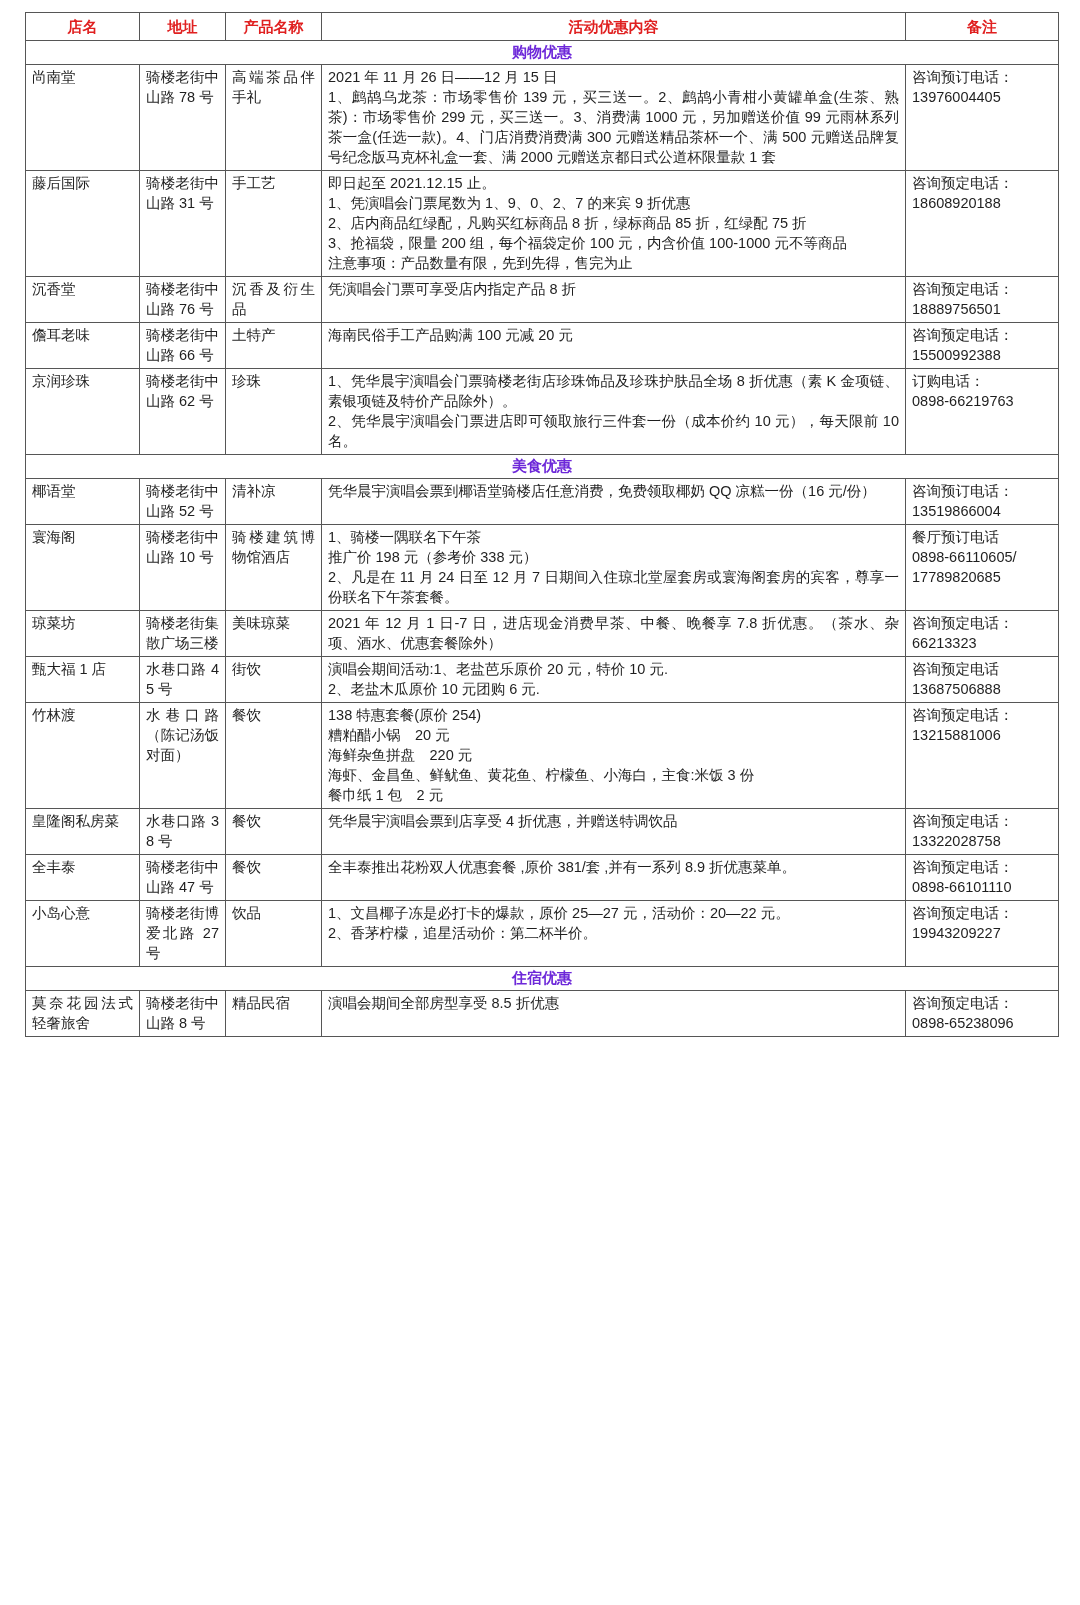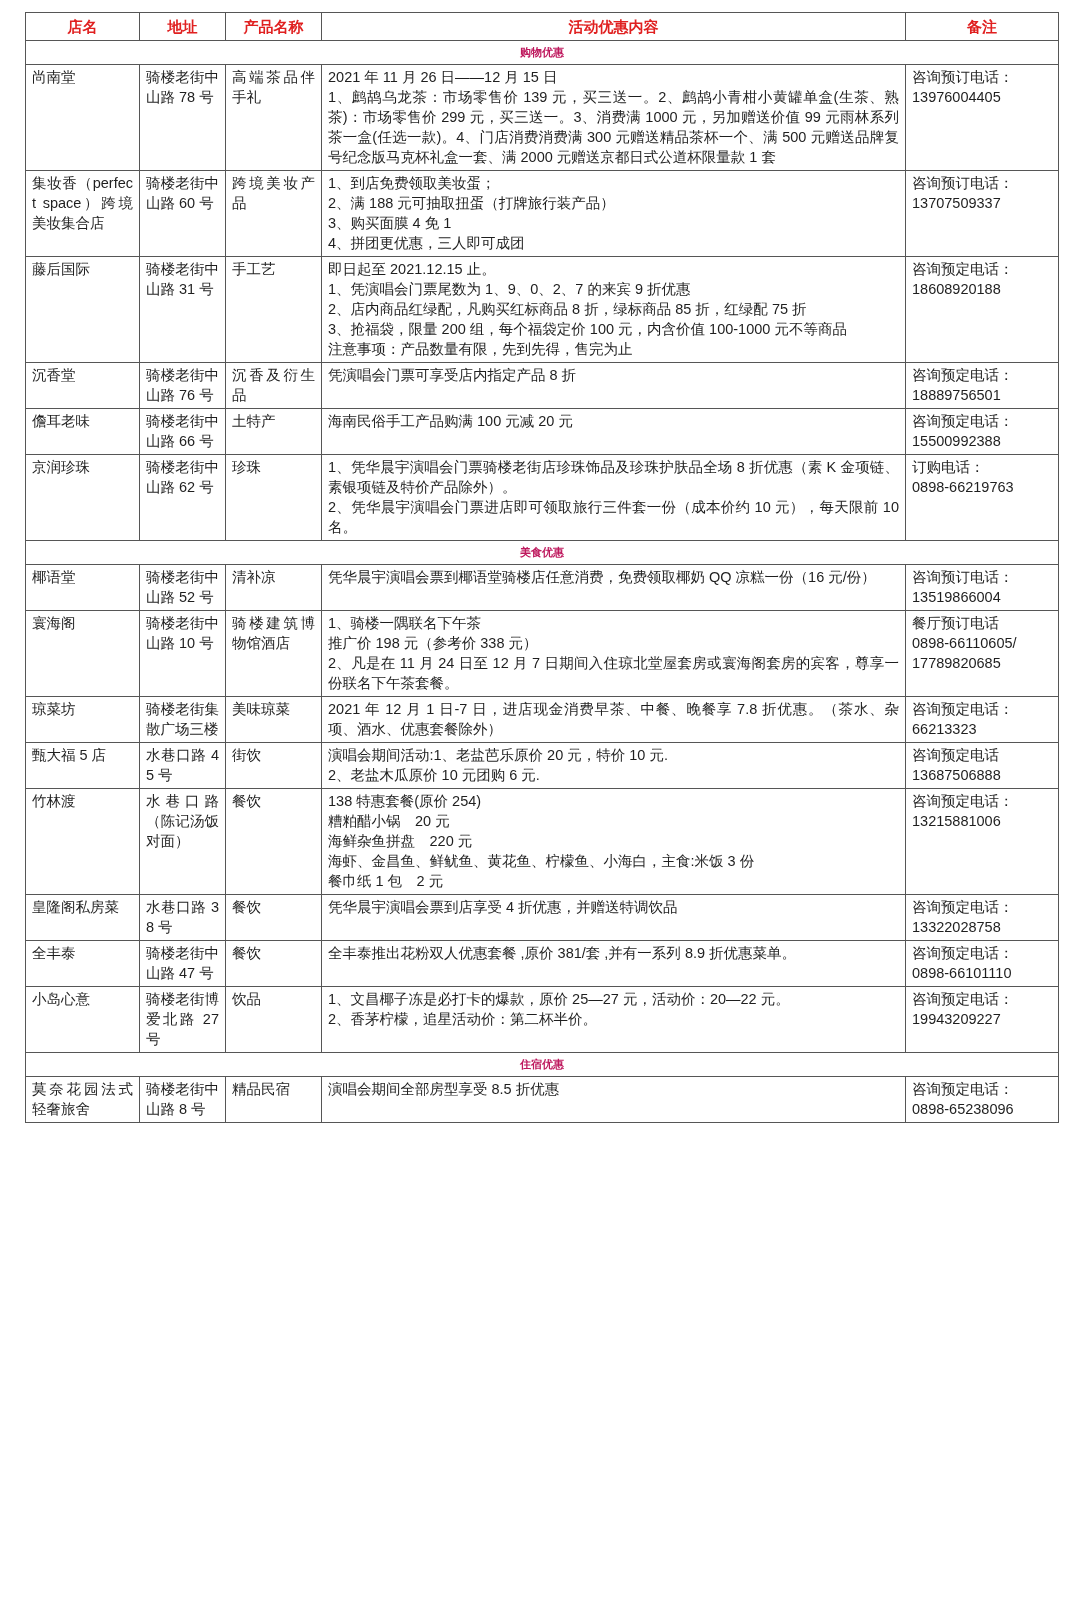--- a/index.html
+++ b/index.html
@@ -23,24 +23,24 @@
   }
   th {
     color: #e02020;
     font-weight: bold;
     text-align: center;
     font-size: 15px;
     padding: 4px 2px;
     line-height: 19px;
   }
   .section-td {
-    color: #be185d;
+    color: #6d28d9;
     font-weight: bold;
     text-align: center;
-    font-size: 11px;
+    font-size: 15px;
     padding: 1px 0 2px 0;
   }
   .cell {
     white-space: pre-wrap;
     word-break: break-all;
     text-align: justify;
   }
 </style>
 </head>
 <body>
@@ -70,31 +70,20 @@
         <tr>
           <td class="cell">尚南堂</td>
           <td class="cell">骑楼老街中山路 78 号</td>
           <td class="cell">高端茶品伴手礼</td>
           <td class="cell">2021 年 11 月 26 日——12 月 15 日
 1、鹧鸪乌龙茶：市场零售价 139 元，买三送一。2、鹧鸪小青柑小黄罐单盒(生茶、熟茶)：市场零售价 299 元，买三送一。3、消费满 1000 元，另加赠送价值 99 元雨林系列茶一盒(任选一款)。4、门店消费消费满 300 元赠送精品茶杯一个、满 500 元赠送品牌复号纪念版马克杯礼盒一套、满 2000 元赠送京都日式公道杯限量款 1 套</td>
           <td class="cell">咨询预订电话：
 13976004405</td>
         </tr>
         <tr>
-          <td class="cell">集妆香（perfect space）跨境美妆集合店</td>
-          <td class="cell">骑楼老街中山路 60 号</td>
-          <td class="cell">跨境美妆产品</td>
-          <td class="cell">1、到店免费领取美妆蛋；
-2、满 188 元可抽取扭蛋（打牌旅行装产品）
-3、购买面膜 4 免 1
-4、拼团更优惠，三人即可成团</td>
-          <td class="cell">咨询预订电话：
-13707509337</td>
-        </tr>
-        <tr>
           <td class="cell">藤后国际</td>
           <td class="cell">骑楼老街中山路 31 号</td>
           <td class="cell">手工艺</td>
           <td class="cell">即日起至 2021.12.15 止。
 1、凭演唱会门票尾数为 1、9、0、2、7 的来宾 9 折优惠
 2、店内商品红绿配，凡购买红标商品 8 折，绿标商品 85 折，红绿配 75 折
 3、抢福袋，限量 200 组，每个福袋定价 100 元，内含价值 100-1000 元不等商品
 注意事项：产品数量有限，先到先得，售完为止</td>
           <td class="cell">咨询预定电话：
 18608920188</td>
@@ -148,21 +137,21 @@
         </tr>
         <tr>
           <td class="cell">琼菜坊</td>
           <td class="cell">骑楼老街集散广场三楼</td>
           <td class="cell">美味琼菜</td>
           <td class="cell">2021 年 12 月 1 日-7 日，进店现金消费早茶、中餐、晚餐享 7.8 折优惠。（茶水、杂项、酒水、优惠套餐除外）</td>
           <td class="cell">咨询预定电话：
 66213323</td>
         </tr>
         <tr>
-          <td class="cell">甄大福 5 店</td>
+          <td class="cell">甄大福 1 店</td>
           <td class="cell">水巷口路 45 号</td>
           <td class="cell">街饮</td>
           <td class="cell">演唱会期间活动:1、老盐芭乐原价 20 元，特价 10 元.
 2、老盐木瓜原价 10 元团购 6 元.</td>
           <td class="cell">咨询预定电话
 13687506888</td>
         </tr>
         <tr>
           <td class="cell">竹林渡</td>
           <td class="cell">水巷口路（陈记汤饭对面）</td>

